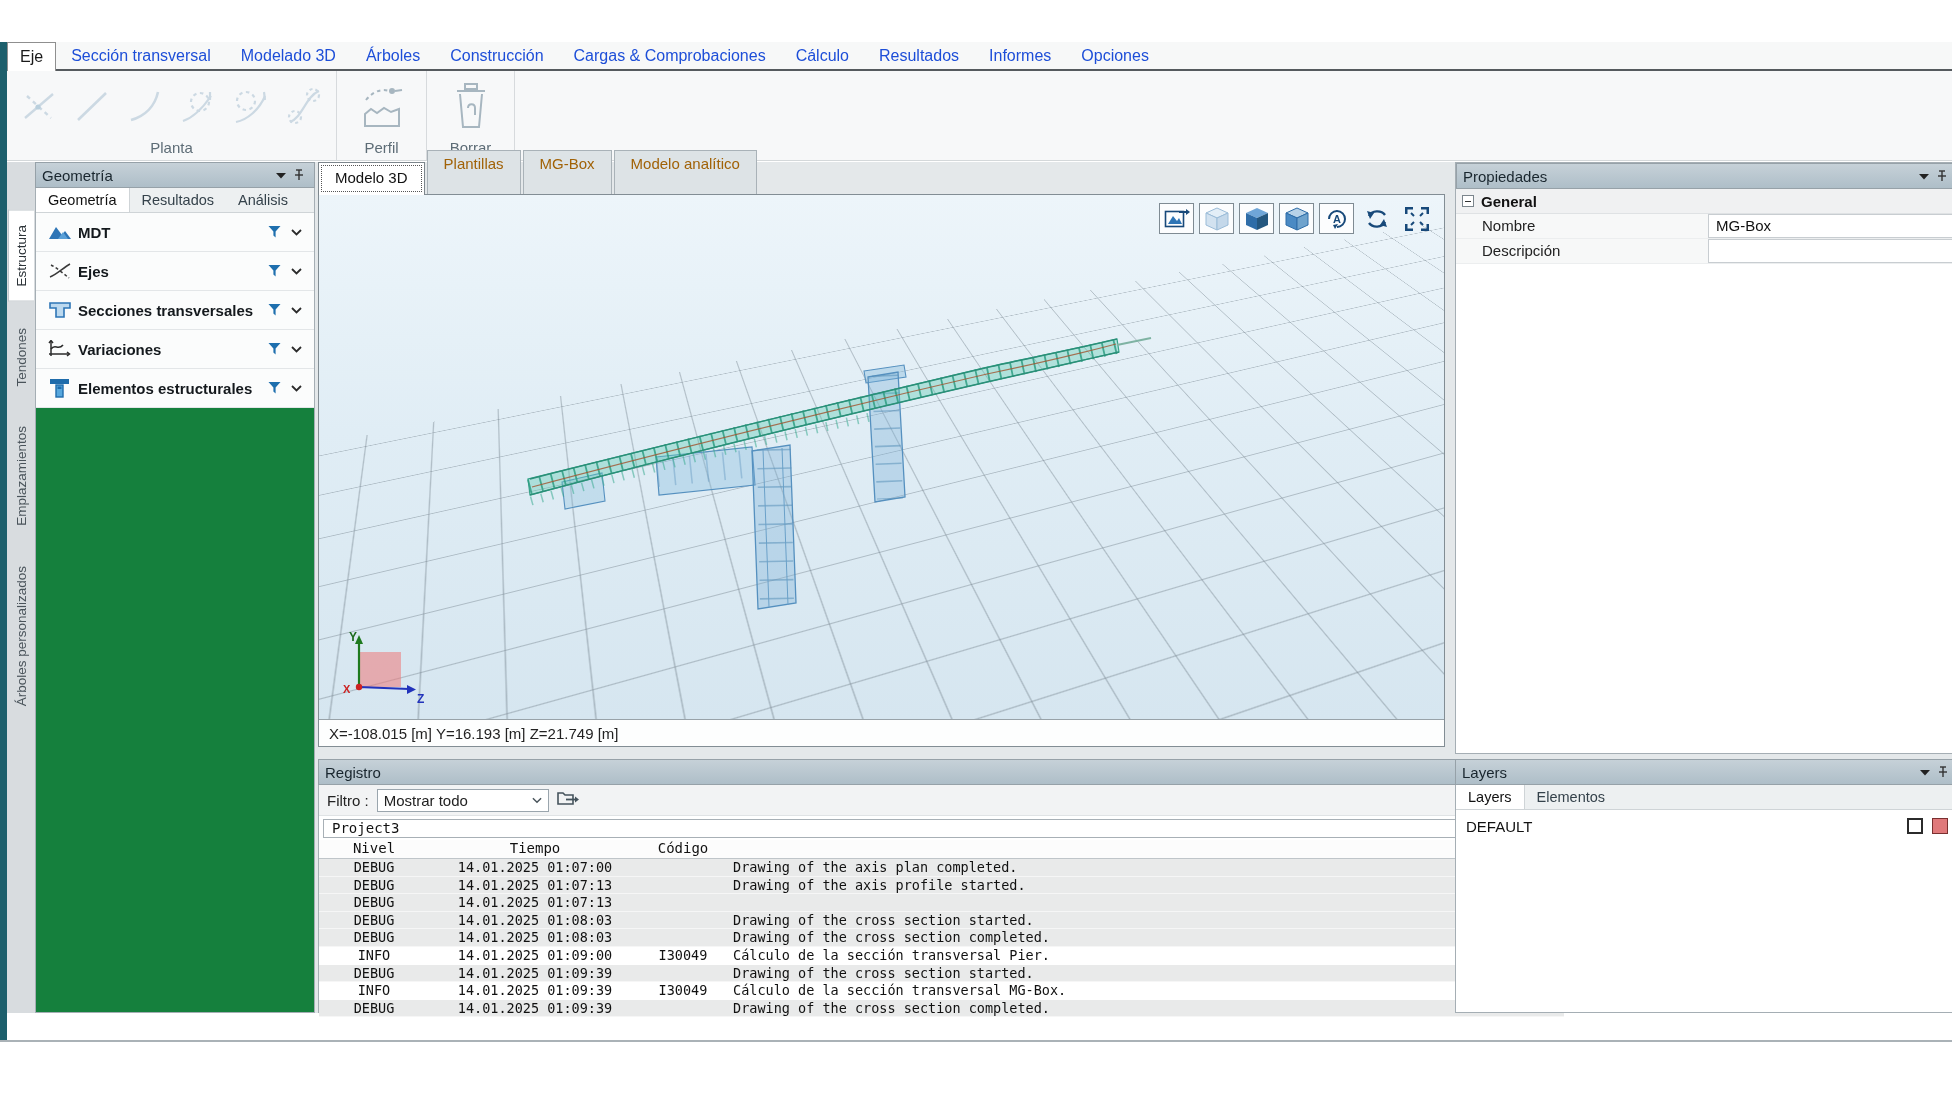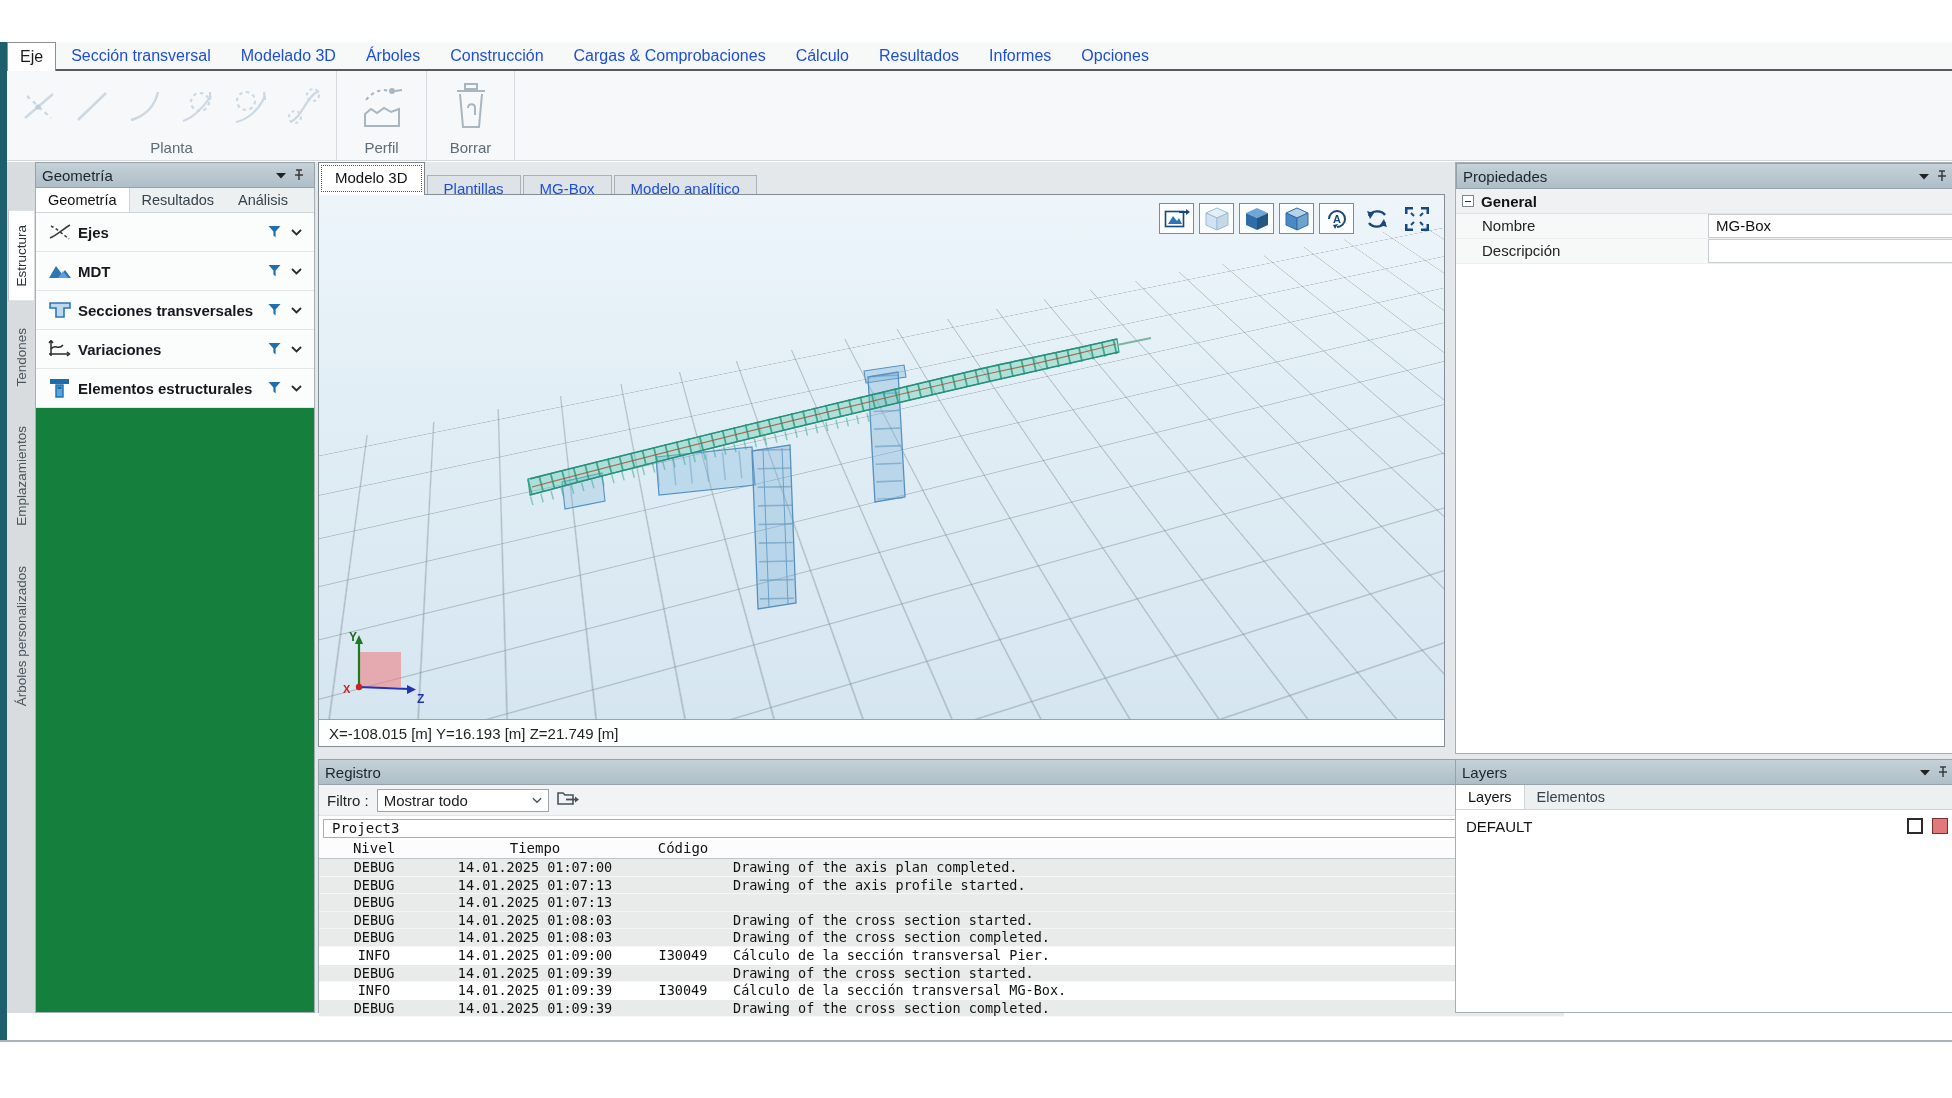--- a/index.html
+++ b/index.html
@@ -47,21 +47,21 @@
   .ptab.active { background:#fff; border-right:1px solid #cfd4d7; color:#111; }
   .geo-item { height:39px; display:flex; align-items:center; background:#fbfcfc; border-bottom:1px solid #e3e6e8; padding:0 8px 0 12px; }
   .geo-ico { width:30px; display:flex; align-items:center; }
   .geo-lbl { flex:1; font-size:15px; font-weight:bold; color:#14191d; }
   .geo-funnel { width:24px; display:flex; justify-content:center; }
   .geo-chev { width:20px; display:flex; justify-content:center; }
 
   
   .vcol { position:absolute; left:311px; top:0; width:1127px; height:851px; }
   .vtabs { height:33px; display:flex; align-items:flex-end; gap:0; }
-  .vtab { height:20px; line-height:26px; padding:0 16px; font-size:15px; color:#1d4ed8; background:#dde3e6; border:1px solid #a9b2b8; border-bottom:none; margin-right:2px; }
+  .vtab { height:45px; line-height:26px; padding:0 16px; font-size:15px; color:#a16207; background:#dde3e6; border:1px solid #a9b2b8; border-bottom:none; margin-right:2px; }
   .vtab.active { height:33px; line-height:30px; background:#fff; border:1px solid #7d868c; border-bottom:none; position:relative; z-index:2; outline:1px dotted #555; outline-offset:-4px; color:#111; }
   .view { position:absolute; left:0; top:32px; width:1127px; height:553px; border:1px solid #828d94; background:#fff; }
   .scene { position:absolute; left:0; top:0; width:1125px; height:524px; overflow:hidden;
            background:linear-gradient(180deg,#edf5fa 0%,#e0edf5 45%,#d6e6f0 100%); perspective:1100px; perspective-origin:55% 12%; }
   .gridplane { position:absolute; left:-35%; top:26%; width:190%; height:230%;
            background-image:repeating-linear-gradient(0deg, rgba(128,142,152,.50) 0 1px, transparent 1px 54px),
                             repeating-linear-gradient(90deg, rgba(128,142,152,.50) 0 1px, transparent 1px 54px);
            transform:rotateX(60deg) rotateZ(-20deg); transform-origin:45% 0; }
   .scene-svg { position:absolute; left:0; top:0; }
   .vtools { position:absolute; top:8px; right:10px; display:flex; gap:5px; align-items:center; }
@@ -237,46 +237,46 @@
         </span>
       </div>
       <div class="ptabs">
         <div class="ptab active">Geometría</div>
         <div class="ptab">Resultados</div>
         <div class="ptab">Análisis</div>
       </div>
 
       <div class="geo-item">
         <span class="geo-ico">
+          <svg width="24" height="18" viewBox="0 0 24 18">
+              <polygon points="1,16 8,4 14,12 17,8 23,16" fill="#2e75b6"></polygon>
+              <polygon points="10,16 15,9 20,16" fill="#5aa0d8"></polygon>
+            </svg>
+        </span>
+        <span class="geo-lbl">MDT</span>
+        <span class="geo-funnel">
+          <svg width="13" height="12" viewBox="0 0 13 12">
+              <polygon points="0.5,0 12.5,0 7.6,5.5 7.6,11.5 5.4,9.6 5.4,5.5" fill="#1e6fae"></polygon>
+            </svg>
+        </span>
+        <span class="geo-chev">
+          <svg width="11" height="7" viewBox="0 0 11 7" fill="none" stroke="#2b2b2b" stroke-width="1.8">
+              <polyline points="1,1 5.5,5.5 10,1"></polyline>
+            </svg>
+        </span>
+      </div>
+
+      <div class="geo-item">
+        <span class="geo-ico">
           <svg width="24" height="18" viewBox="0 0 24 18" fill="none" stroke="#3a3a3a" stroke-width="1.5">
             <path d="M2 15 C 8 13 15 6 22 2"></path>
               <path d="M3 3 C 9 6 16 12 21 16" stroke-dasharray="3 2.4"></path>
           </svg>
         </span>
         <span class="geo-lbl">Ejes</span>
-        <span class="geo-funnel">
-          <svg width="13" height="12" viewBox="0 0 13 12">
-              <polygon points="0.5,0 12.5,0 7.6,5.5 7.6,11.5 5.4,9.6 5.4,5.5" fill="#1e6fae"></polygon>
-            </svg>
-        </span>
-        <span class="geo-chev">
-          <svg width="11" height="7" viewBox="0 0 11 7" fill="none" stroke="#2b2b2b" stroke-width="1.8">
-              <polyline points="1,1 5.5,5.5 10,1"></polyline>
-            </svg>
-        </span>
-      </div>
-
-      <div class="geo-item">
-        <span class="geo-ico">
-          <svg width="24" height="18" viewBox="0 0 24 18">
-              <polygon points="1,16 8,4 14,12 17,8 23,16" fill="#2e75b6"></polygon>
-              <polygon points="10,16 15,9 20,16" fill="#5aa0d8"></polygon>
-            </svg>
-        </span>
-        <span class="geo-lbl">MDT</span>
         <span class="geo-funnel">
           <svg width="13" height="12" viewBox="0 0 13 12">
               <polygon points="0.5,0 12.5,0 7.6,5.5 7.6,11.5 5.4,9.6 5.4,5.5" fill="#1e6fae"></polygon>
             </svg>
         </span>
         <span class="geo-chev">
           <svg width="11" height="7" viewBox="0 0 11 7" fill="none" stroke="#2b2b2b" stroke-width="1.8">
               <polyline points="1,1 5.5,5.5 10,1"></polyline>
             </svg>
         </span>

